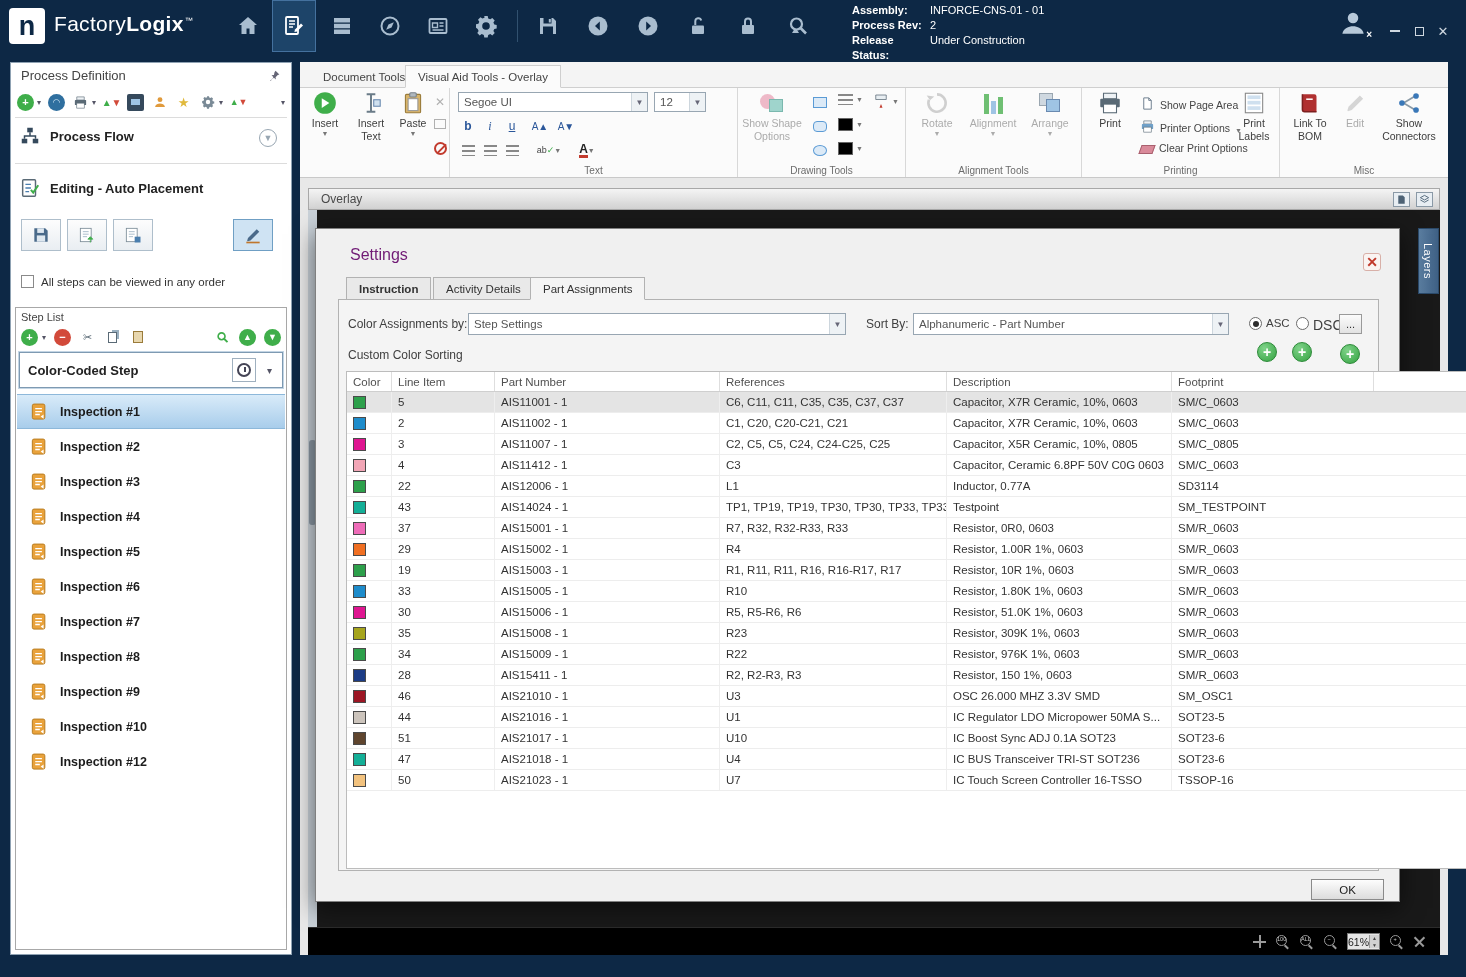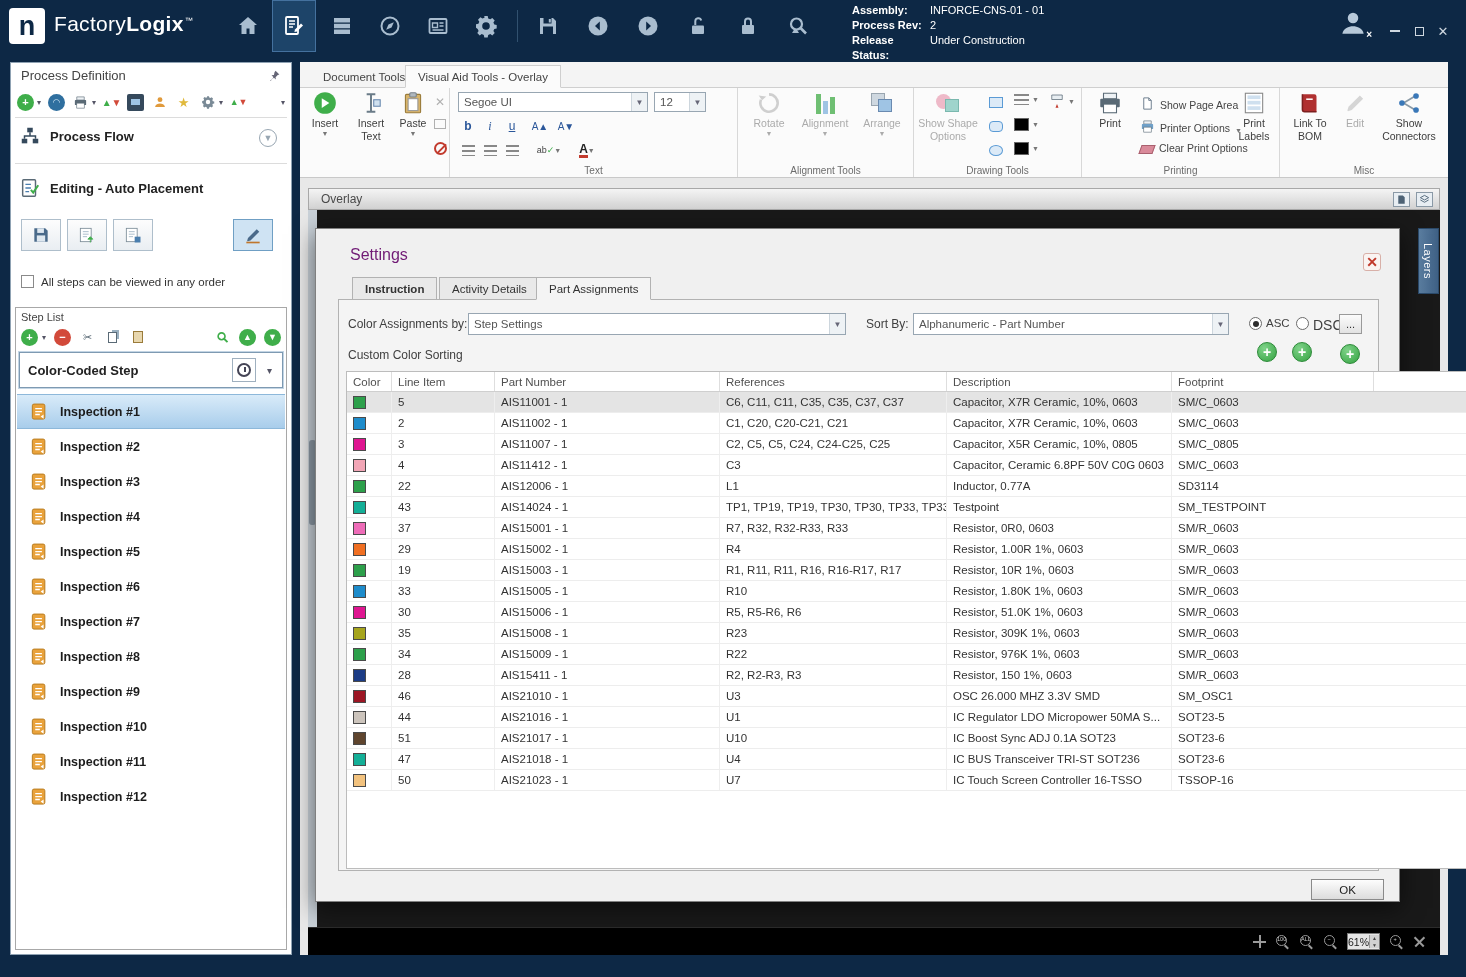--- a/index.html
+++ b/index.html
@@ -130,21 +130,21 @@
   .cross::before { content:""; position:absolute; left:6px; top:0; width:1.6px; height:13px; background:#9a9a9a; }
   .cross::after { content:""; position:absolute; top:6px; left:0; height:1.6px; width:13px; background:#9a9a9a; }
 
   
   .dialog { position:absolute; left:315px; top:228px; width:1085px; height:674px; background:#f0f0f0;
             border:1px solid #808080; box-shadow:0 6px 22px rgba(0,0,0,.55); }
   .dlg-title { position:absolute; left:34px; top:17px; font-size:16px; color:#701a75; }
   .dlg-close { position:absolute; right:18px; top:24px; width:18px; height:18px; display:flex; align-items:center; justify-content:center;
                color:#c0392b; font-weight:bold; font-size:14px; border:1px solid #d8b0a8; border-radius:3px; background:#faf4f2; }
   .dtab { position:absolute; top:48px; height:23px; padding:0 12px; display:flex; align-items:center; font-size:11.5px; color:#333;
-          background:#e9e9e9; border:1px solid #b2b2b2;margin-left:6px; }
+          background:#e9e9e9; border:1px solid #b2b2b2; }
   .dtab.bold { font-weight:bold; }
   .dtab.active { background:#f4f4f4; border-bottom-color:#f4f4f4; z-index:2; }
   .dlg-content { position:absolute; left:22px; top:70px; width:1041px; height:572px; border:1px solid #b2b2b2; background:#f4f4f4; }
   .dlbl { position:absolute; font-size:12px; color:#404040; }
   .radio { position:absolute; width:13px; height:13px; border:1px solid #6b6b6b; border-radius:50%; background:#fff; }
   .radio.sel::after { content:""; position:absolute; inset:2.5px; border-radius:50%; background:#2d2d2d; }
   .dots-btn { position:absolute; width:23px; height:20px; border:1px solid #9a9a9a; background:linear-gradient(#fcfcfc,#e2e2e2);
               display:flex; align-items:center; justify-content:center; font-size:11px; color:#333; }
   .gplus { position:absolute; width:20px; height:20px; border-radius:50%; background:radial-gradient(circle at 35% 30%,#7fd389,#35a342);
            color:#fff; display:flex; align-items:center; justify-content:center; font-size:14px; font-weight:bold; border:1px solid #2c8a38; }
@@ -499,28 +499,20 @@
       <path d="M14 17.5l3.5 2.5v-5z" fill="#fff"></path>
     </svg>
     <span>Inspection #10</span>
   </div>
           <div class="step">
     <svg viewBox="0 0 24 24">
       <rect x="4" y="2.5" width="15" height="18" rx="2" fill="#e9a23b" stroke="#b97c20" stroke-width="1.2"></rect>
       <path d="M7.5 8h8M7.5 11.5h8M7.5 15h5.5" stroke="#fff" stroke-width="1.6"></path>
       <path d="M14 17.5l3.5 2.5v-5z" fill="#fff"></path>
     </svg>
-    <span>Inspection #11</span>
-  </div>
-          <div class="step">
-    <svg viewBox="0 0 24 24">
-      <rect x="4" y="2.5" width="15" height="18" rx="2" fill="#e9a23b" stroke="#b97c20" stroke-width="1.2"></rect>
-      <path d="M7.5 8h8M7.5 11.5h8M7.5 15h5.5" stroke="#fff" stroke-width="1.6"></path>
-      <path d="M14 17.5l3.5 2.5v-5z" fill="#fff"></path>
-    </svg>
     <span>Inspection #12</span>
   </div>
         </div>
     </div>
   </div>
 
   <div class="main">
 
     <div class="tabstrip">
       <div class="rtab" style="left:10px">Document Tools</div>
@@ -590,20 +582,60 @@
             <span class="lines"></span>
           </span>
         <span class="sbtn" style="left:82px;top:52px;width:34px;font-size:9px;color:#444">ab<span style="color:#3fae4a">✓</span><span class="bb-chev">▼</span></span>
         <span class="sbtn" style="left:120px;top:52px;width:34px">
             <span style="font-weight:bold;color:#222;border-bottom:3px solid #c23b2e;line-height:1">A</span>
             <span class="bb-chev">▼</span>
           </span>
         <div class="grplabel">Text</div>
       </div>
 
+      <div class="grp" style="width:168px">
+        <div class="bigbtn disabled" style="left:4px;width:60px">
+          <span style="position:relative;width:26px;height:26px;display:block">
+            <span style="position:absolute;left:1px;top:4px;width:15px;height:15px;border-radius:50%;background:#eeb9c8"></span>
+            <span style="position:absolute;left:10px;top:9px;width:14px;height:13px;background:#9fd4cc;border:1px solid #7ab8ae"></span>
+          </span>
+          <span>Show Shape</span>
+            <span>Options</span>
+        </div>
+        <span class="sbtn" style="left:70px;top:4px;width:24px">
+            <span class="shapebox"></span>
+          </span>
+        <span class="sbtn" style="left:70px;top:28px;width:24px">
+            <span class="shapebox" style="border-radius:4px"></span>
+          </span>
+        <span class="sbtn" style="left:70px;top:52px;width:24px">
+            <span class="shapebox ell"></span>
+          </span>
+        <span class="swbtn" style="left:100px;top:6px">
+            <span class="lines" style="width:15px"></span>
+            <span class="bb-chev" style="margin-left:3px">▼</span>
+          </span>
+        <span class="swbtn" style="left:100px;top:30px">
+            <span class="swblack"></span>
+            <span class="bb-chev" style="margin-left:3px">▼</span>
+          </span>
+        <span class="swbtn" style="left:100px;top:54px">
+            <span class="swblack"></span>
+            <span class="bb-chev" style="margin-left:3px">▼</span>
+          </span>
+        <span class="swbtn" style="left:134px;top:4px">
+          <svg width="18" height="18" viewBox="0 0 24 24">
+              <path d="M5 4h14v6H5z" fill="#e8eef2" stroke="#5a6a76"></path>
+              <path d="M12 10v6l-2 5h4l-2-5" fill="#c23b2e"></path>
+            </svg>
+          <span class="bb-chev" style="margin-left:2px">▼</span>
+        </span>
+        <div class="grplabel">Drawing Tools</div>
+      </div>
+
       <div class="grp" style="width:176px">
         <div class="bigbtn disabled" style="left:8px;width:46px">
           <svg viewBox="0 0 24 24">
               <path d="M12 4a8 8 0 11-7.4 5" fill="none" stroke="#9a9a9a" stroke-width="2.4"></path>
               <path d="M2.5 5l3 4.5L9.5 6z" fill="#9a9a9a"></path>
             </svg>
           <span>Rotate</span>
             <span class="bb-chev">▼</span>
         </div>
         <div class="bigbtn disabled" style="left:60px;width:54px">
@@ -617,60 +649,20 @@
         </div>
         <div class="bigbtn disabled" style="left:120px;width:48px">
           <span style="position:relative;width:26px;height:26px;display:block">
             <span style="position:absolute;left:2px;top:3px;width:14px;height:13px;background:#cfd8e0;border:1px solid #9aa6b0"></span>
             <span style="position:absolute;left:9px;top:9px;width:14px;height:13px;background:#9fc4e4;border:1px solid #6a8ab0"></span>
           </span>
           <span>Arrange</span>
             <span class="bb-chev">▼</span>
         </div>
         <div class="grplabel">Alignment Tools</div>
-      </div>
-
-      <div class="grp" style="width:168px">
-        <div class="bigbtn disabled" style="left:4px;width:60px">
-          <span style="position:relative;width:26px;height:26px;display:block">
-            <span style="position:absolute;left:1px;top:4px;width:15px;height:15px;border-radius:50%;background:#eeb9c8"></span>
-            <span style="position:absolute;left:10px;top:9px;width:14px;height:13px;background:#9fd4cc;border:1px solid #7ab8ae"></span>
-          </span>
-          <span>Show Shape</span>
-            <span>Options</span>
-        </div>
-        <span class="sbtn" style="left:70px;top:4px;width:24px">
-            <span class="shapebox"></span>
-          </span>
-        <span class="sbtn" style="left:70px;top:28px;width:24px">
-            <span class="shapebox" style="border-radius:4px"></span>
-          </span>
-        <span class="sbtn" style="left:70px;top:52px;width:24px">
-            <span class="shapebox ell"></span>
-          </span>
-        <span class="swbtn" style="left:100px;top:6px">
-            <span class="lines" style="width:15px"></span>
-            <span class="bb-chev" style="margin-left:3px">▼</span>
-          </span>
-        <span class="swbtn" style="left:100px;top:30px">
-            <span class="swblack"></span>
-            <span class="bb-chev" style="margin-left:3px">▼</span>
-          </span>
-        <span class="swbtn" style="left:100px;top:54px">
-            <span class="swblack"></span>
-            <span class="bb-chev" style="margin-left:3px">▼</span>
-          </span>
-        <span class="swbtn" style="left:134px;top:4px">
-          <svg width="18" height="18" viewBox="0 0 24 24">
-              <path d="M5 4h14v6H5z" fill="#e8eef2" stroke="#5a6a76"></path>
-              <path d="M12 10v6l-2 5h4l-2-5" fill="#c23b2e"></path>
-            </svg>
-          <span class="bb-chev" style="margin-left:2px">▼</span>
-        </span>
-        <div class="grplabel">Drawing Tools</div>
       </div>
 
       <div class="grp" style="width:198px">
         <div class="bigbtn" style="left:6px;width:44px">
           <svg viewBox="0 0 24 24">
               <path d="M6 3h12v5H6z" fill="#eef2f5" stroke="#5a6a76"></path>
               <rect x="3" y="8" width="18" height="8" rx="1" fill="#5a6a76"></rect>
               <rect x="6" y="13" width="12" height="8" fill="#fff" stroke="#5a6a76"></rect>
             </svg>
           <span>Print</span>

